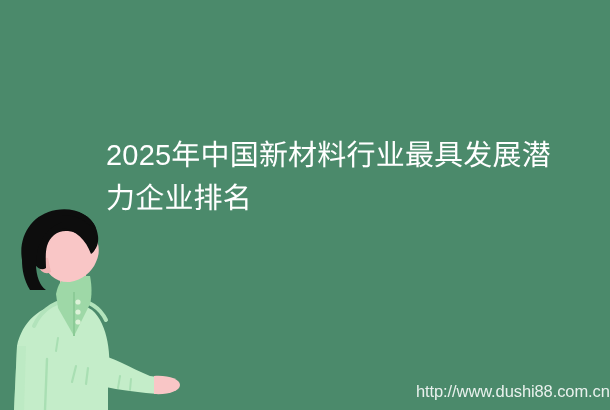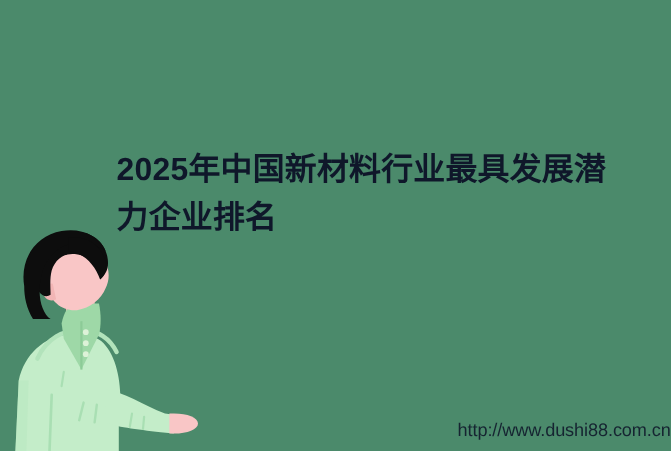--- a/index.html
+++ b/index.html
@@ -24,36 +24,36 @@
     inset: 0;
     background: #4b8a6b;
   }
 
   
   .headline {
     position: absolute;
     left: 106px;
     top: 134px;
     width: 452px;
-    color: #0f172a;
+    color: #ffffff;
     font-size: 29px;
     line-height: 43px;
     letter-spacing: 0.2px;
-    font-weight: 700;
+    font-weight: 400;
     text-align: left;
     word-break: break-word;
     white-space: normal;
   }
 
   
   .watermark {
     position: absolute;
     left: 416px;
     top: 381px;
-    color: #0f172a;
+    color: #ffffff;
     opacity: 0.88;
     font-size: 16.5px;
     line-height: 20px;
     letter-spacing: -0.1px;
     white-space: nowrap;
   }
 
   
   .illustration {
     position: absolute;

